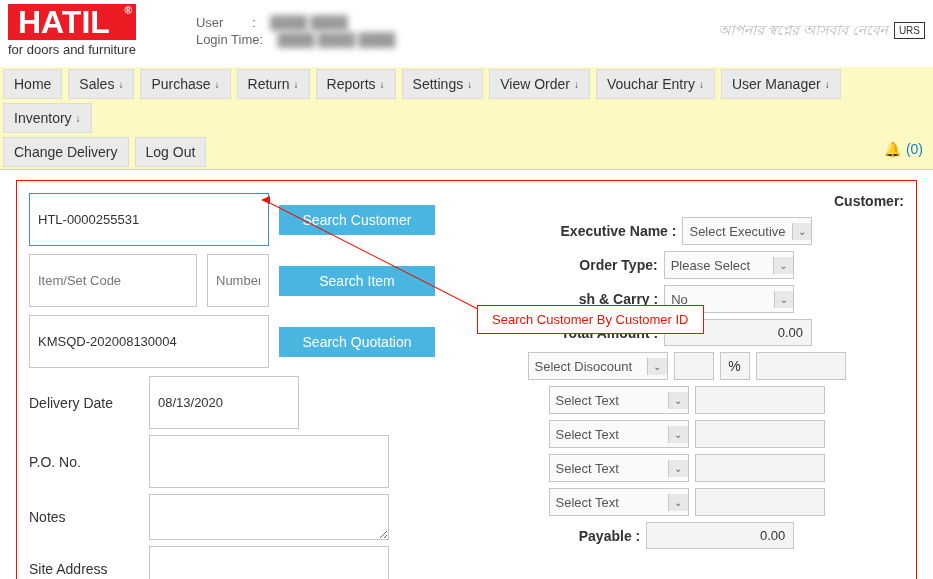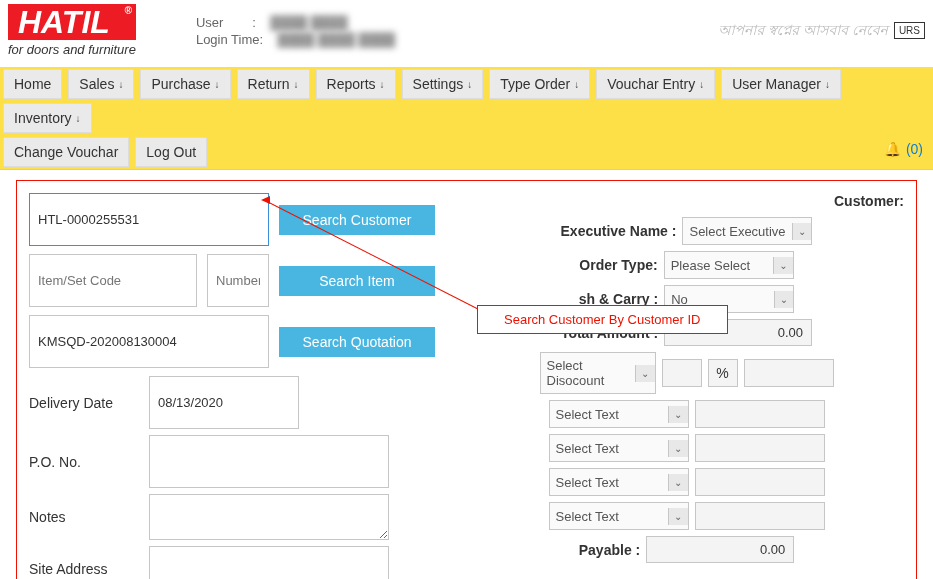--- a/index.html
+++ b/index.html
@@ -1,55 +1,55 @@
 <!DOCTYPE html>
 <html><head>
 <meta charset="utf-8">
 <style>
 * { box-sizing: border-box; margin: 0; padding: 0; }
 body { font-family: Arial, sans-serif; font-size: 14px; background: #fff; color: #333; width: 933px; }
 .header { display: flex; align-items: center; padding: 4px 8px; }
-.logo-block { display: flex; flex-direction: column; font-style: italic; }
+.logo-block { display: flex; flex-direction: column; }
 .logo-main { background: #ed1c24; color: #fff; font-weight: bold; font-size: 32px; padding: 2px 10px; line-height: 1; position: relative; display: inline-block; }
 .logo-reg { font-size: 10px; position: absolute; top: 2px; right: 4px; }
 .logo-tag { font-size: 13px; color: #333; margin-top: 2px; }
 .userinfo { margin-left: 60px; color: #666; font-size: 13px; }
 .userinfo div { margin: 2px 0; }
 .blur { filter: blur(3px); color: #999; }
 .right-img { margin-left: auto; font-style: italic; color: #bbb; font-size: 14px; }
 .cert { border: 1px solid #333; padding: 2px 4px; font-size: 10px; margin-left: 6px; }
-.menubar { background: #fde047; display: flex; flex-wrap: wrap; border-bottom: 1px solid #ccc; margin-top: 6px; }
+.menubar { background: #fef9c3; display: flex; flex-wrap: wrap; border-bottom: 1px solid #ccc; margin-top: 6px; }
 .menu-item { background: #eaeaea; border: 1px solid #dcdcdc; padding: 6px 10px; margin: 2px 3px; font-size: 14px; color: #333; cursor: pointer; display: flex; align-items: center; gap: 4px; }
 .menu-item .arrow { font-size: 10px; color: #444; }
 .notif { margin-left: auto; color: #0b7dda; padding: 6px 10px; cursor: pointer; }
 .content { border: 1px solid #e10; margin: 10px 16px; padding: 12px; position: relative; }
 .row { display: flex; gap: 10px; margin-bottom: 8px; align-items: center; }
 .inp { border: 1px solid #c6c6c6; padding: 18px 8px; font-size: 13px; color: #777; background: #fff; }
 .inp.active { border-color: #3a8fd7; color: #333; }
 .btn { padding: 7px 2px; font-size: 14px; color: #fff; border: none; cursor: pointer; text-align: center; }
 .btn-blue { background: #48b6e0; width: 156px; }
 .two-col { display: flex; justify-content: space-between; gap: 20px; }
 .leftcol { flex: 0 0 420px; }
 .rightcol { flex: 1; }
 .label-top { color: #333; font-weight: bold; text-align: right; margin-bottom: 8px; }
 .formrow { display: flex; align-items: center; justify-content: center; margin-bottom: 6px; gap: 6px; }
 .formrow label { color: #333; font-weight: bold; white-space: nowrap; }
 .select { border: 1px solid #c6c6c6; background: #fafafa; padding: 5px 6px; font-size: 13px; color: #555; min-height: 28px; display: flex; align-items: center; justify-content: space-between; }
 .select .chev { margin-left: 6px; font-size: 10px; color: #666; background: #e8e8e8; padding: 3px 5px; margin: -5px -6px -5px 6px; border-left: 1px solid #c6c6c6; }
 .w130 { width: 130px; }
-.w120 { width: 116px; }
+.w120 { width: 140px; }
 .w140 { width: 140px; }
 .amount { border: 1px solid #c6c6c6; background: #f4f4f4; padding: 5px 8px; text-align: right; width: 148px; font-size: 13px; }
 .smallbox { border: 1px solid #c6c6c6; background: #f4f4f4; width: 40px; height: 28px; }
 .ta { border: 1px solid #c6c6c6; width: 240px; height: 46px; resize: both; padding: 4px; }
 .lab { color: #333; padding: 4px 0; display: inline-block; width: 120px; }
 .lowgrid { margin-top: 8px; }
 .lowgrid .l-row { display: flex; align-items: center; margin-bottom: 6px; }
 .checkbox { width: 16px; height: 16px; border: 1px solid #888; background: #fff; }
-.callout { position: absolute; border: 1px solid #e10; color: #e10; background: #fff; padding: 6px 26px; font-size: 13px; left: 460px; top: 124px; z-index: 5; }
+.callout { position: absolute; border: 1px solid #e10; color: #e10; background: #fff; padding: 6px 14px; font-size: 13px; left: 460px; top: 124px; z-index: 5; }
 .callout-line { position: absolute; width: 240px; height: 1px; border-top: 1px solid #e10; left: 250px; top: 20px; transform: rotate(27deg); transform-origin: left center; z-index: 4; }
 .callout-arrowhead { position: absolute; left: 244px; top: 15px; width: 0; height: 0; border-right: 9px solid #e10; border-top: 4px solid transparent; border-bottom: 4px solid transparent; z-index: 5; }
 </style>
 </head>
 <body>
 
 <div class="header">
   <div class="logo-block">
     <div class="logo-main">
       <span>HATIL</span>
@@ -90,38 +90,38 @@
     </div>
   <div class="menu-item">
       <span>Reports</span>
       <span class="arrow">↓</span>
     </div>
   <div class="menu-item">
       <span>Settings</span>
       <span class="arrow">↓</span>
     </div>
   <div class="menu-item">
-      <span>Type Order</span>
+      <span>View Order</span>
       <span class="arrow">↓</span>
     </div>
   <div class="menu-item">
       <span>Vouchar Entry</span>
       <span class="arrow">↓</span>
     </div>
   <div class="menu-item">
       <span>User Manager</span>
       <span class="arrow">↓</span>
     </div>
   <div class="menu-item">
       <span>Inventory</span>
       <span class="arrow">↓</span>
     </div>
   <div style="flex-basis:100%;height:0"></div>
   <div class="menu-item">
-      <span>Change Vouchar</span>
+      <span>Change Delivery</span>
     </div>
   <div class="menu-item">
       <span>Log Out</span>
     </div>
   <div class="notif">
     <span>🔔</span>
     <span>(0)</span>
   </div>
 </div>
 

